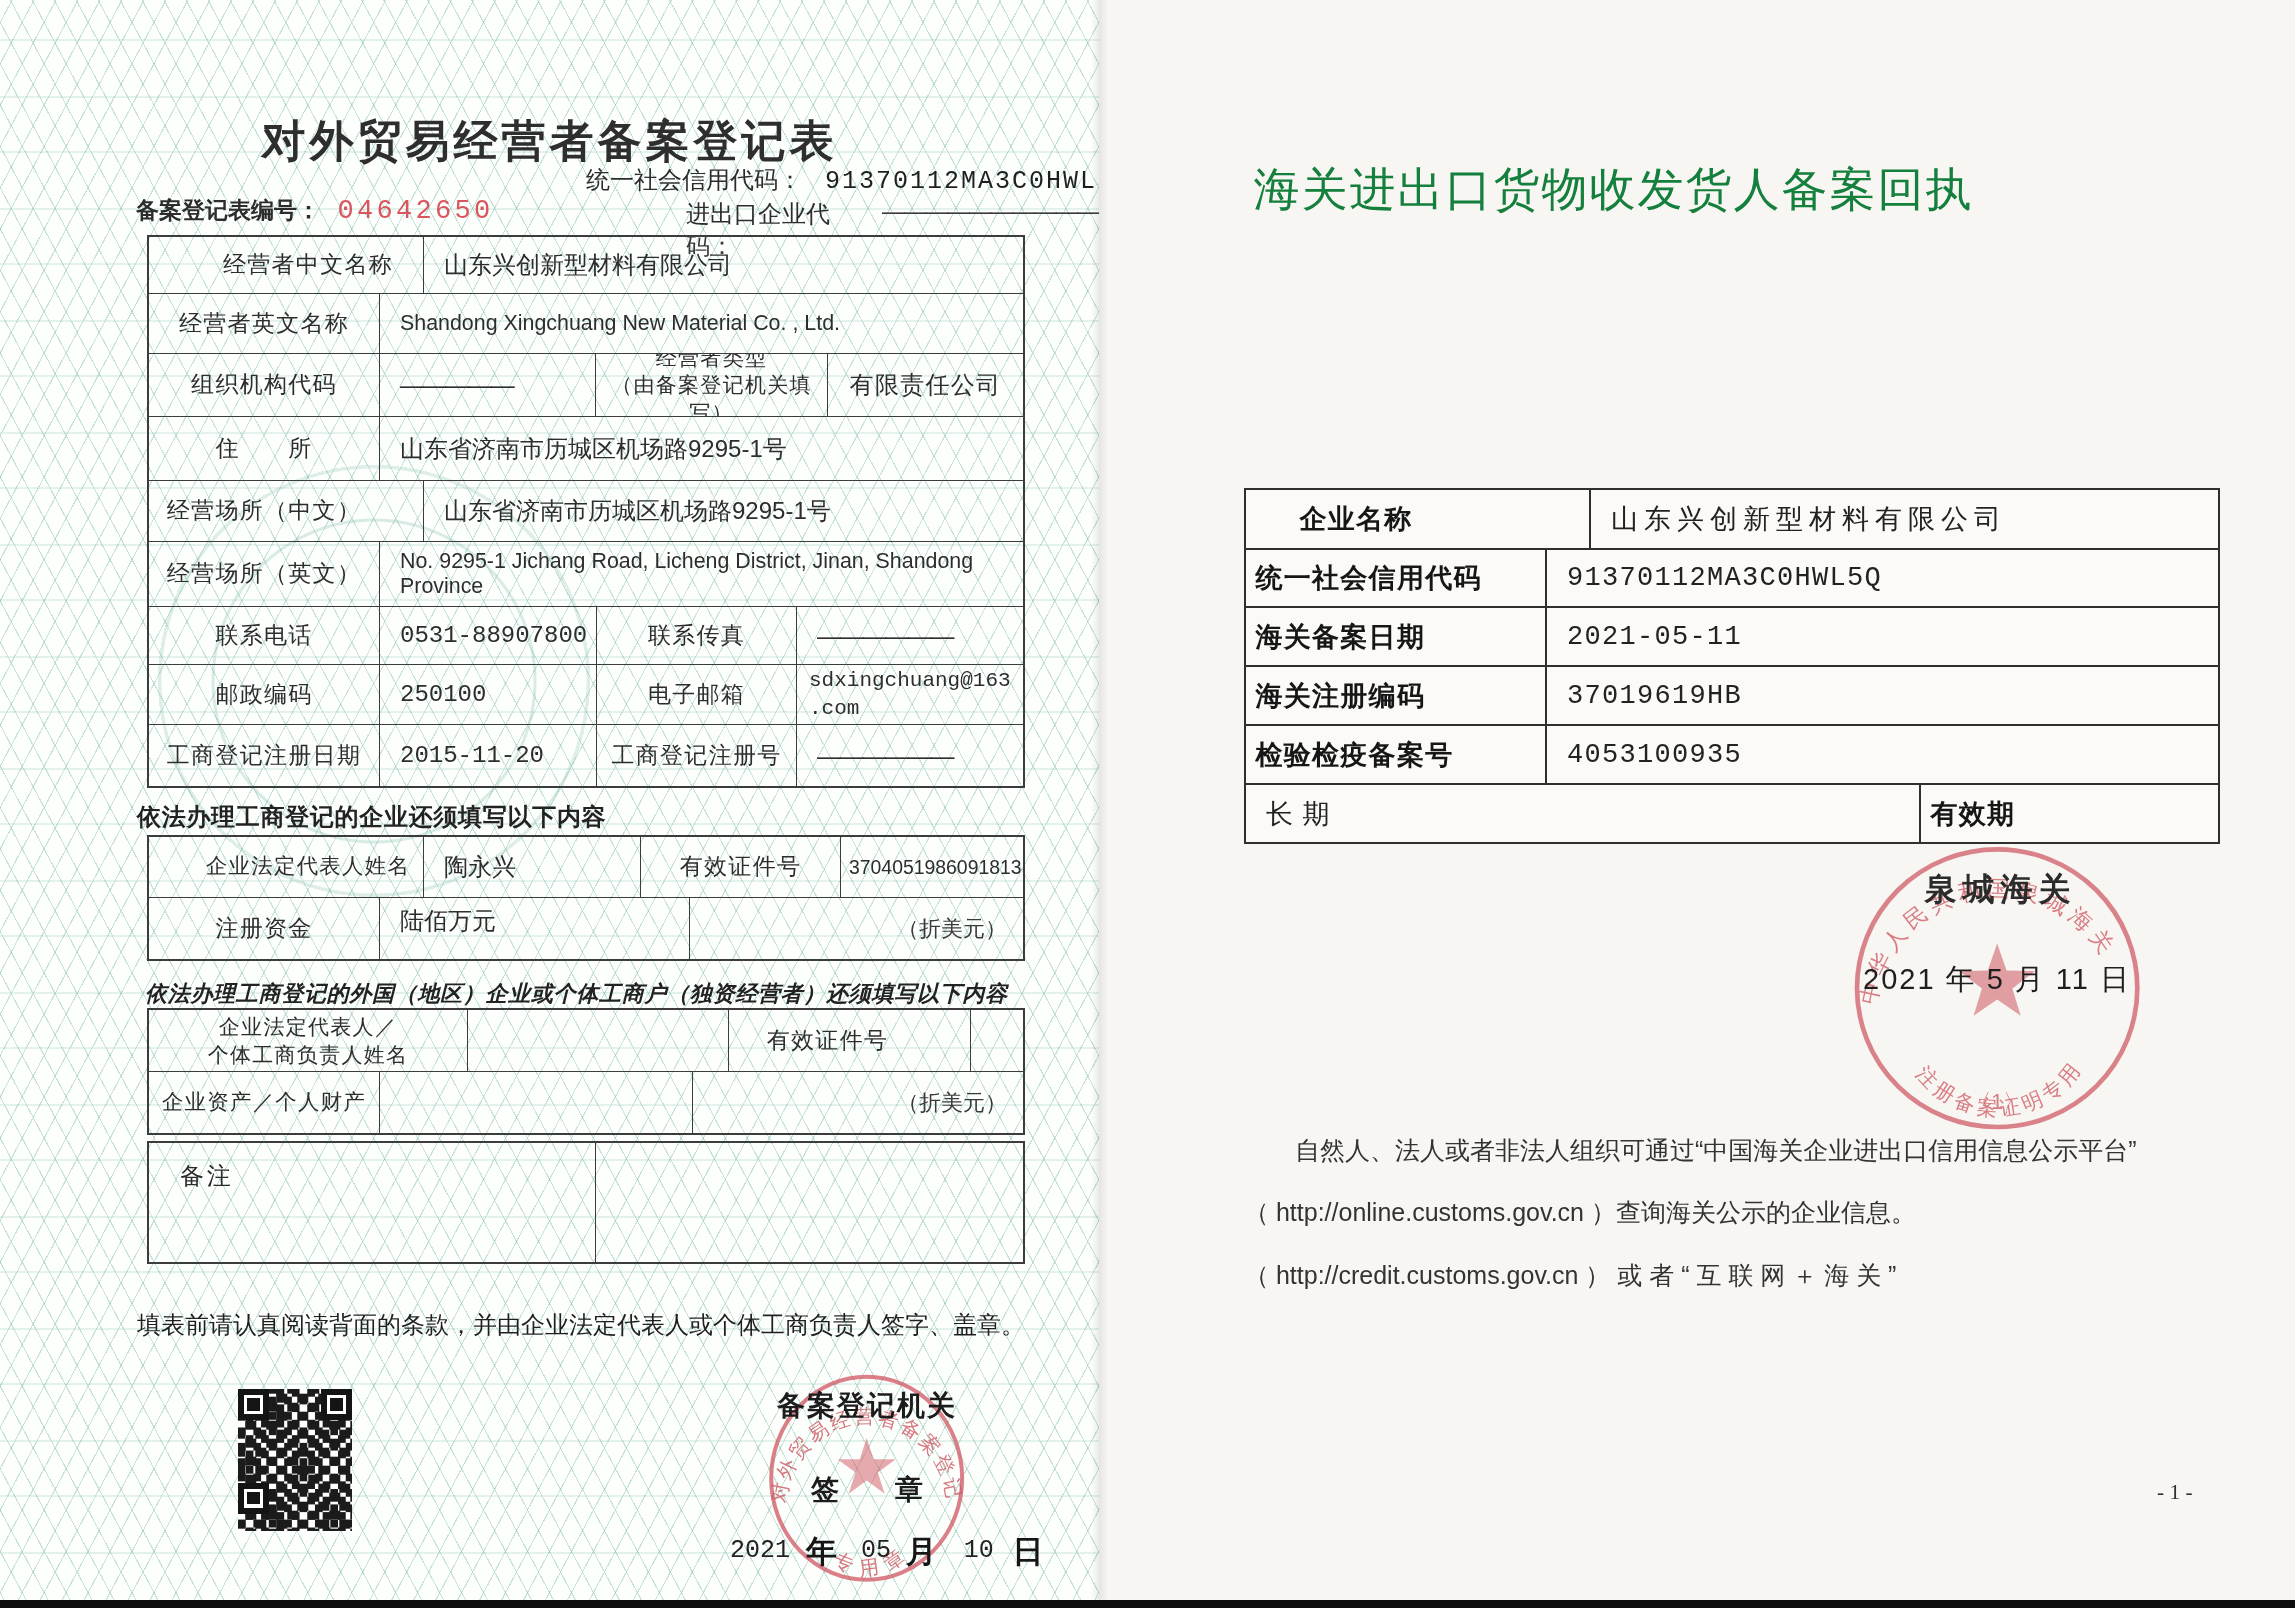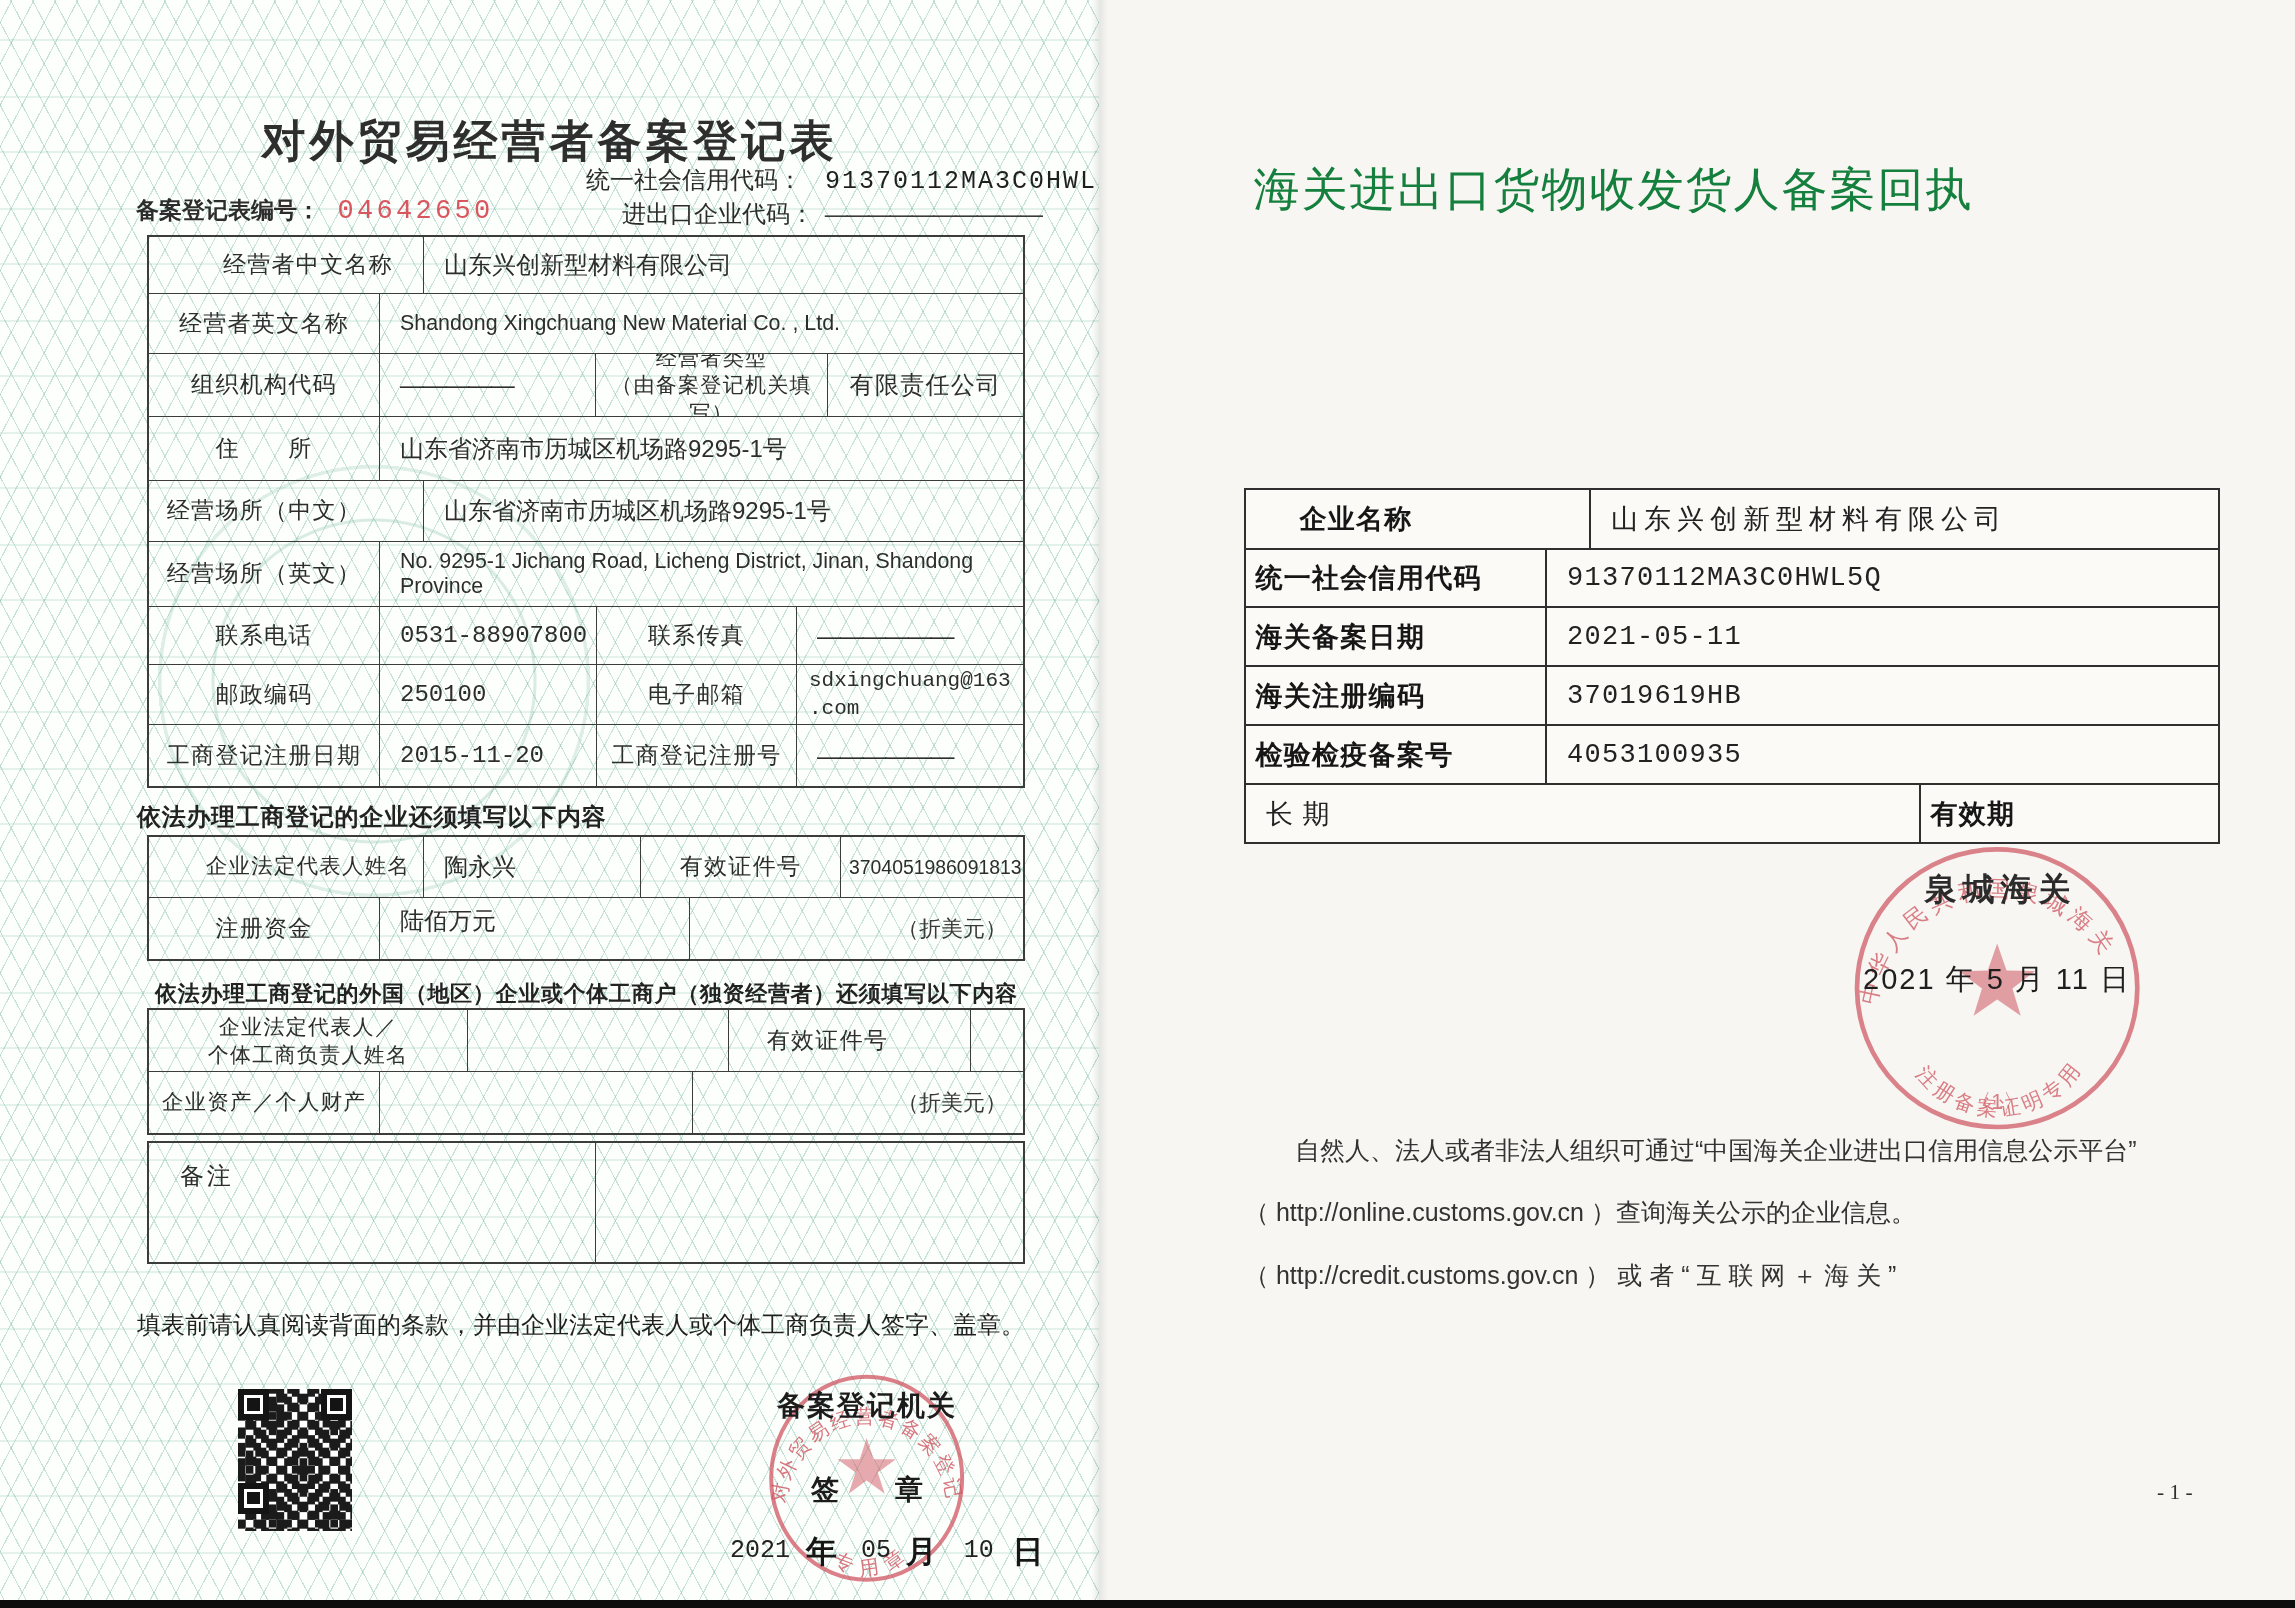--- a/index.html
+++ b/index.html
@@ -24,21 +24,21 @@
   .abs{position:absolute;}
   .ctr{text-align:center;}
 
   
   .lp-title{left:0;top:112px;width:1099px;font-size:44px;font-weight:700;letter-spacing:4px;color:#2e2e2e;}
   .lp-codes{left:586px;top:164px;font-size:24px;white-space:nowrap;display:flex;gap:23px;align-items:baseline;}
   .code-val{font-family:"Liberation Mono","DejaVu Sans Mono",monospace;font-size:25px;letter-spacing:2px;color:#1f1f1f;}
   .lp-formno{left:136px;top:195px;font-size:23px;font-weight:600;display:flex;gap:17.4px;align-items:baseline;}
   .formno-val{font-family:"Liberation Mono","DejaVu Sans Mono",monospace;font-size:27px;font-weight:400;
               color:#d9565e;letter-spacing:3.3px;}
-  .lp-iecode{left:622px;top:198px;font-size:24px;display:flex;gap:10.7px;align-items:center;}
+  .lp-iecode{left:686px;top:198px;font-size:24px;display:flex;gap:10.7px;align-items:flex-start;}
   .dashes{color:#3a3a3a;letter-spacing:-1.3px;font-size:23px;}
 
   
   .ftable{border:2px solid #3c3c3c;box-sizing:border-box;background:rgba(255,255,255,.06);}
   .frow{display:flex;border-top:1.3px solid #3c3c3c;box-sizing:border-box;}
   .frow:first-child{border-top:none;margin-left:44px;}
   .fcell{box-sizing:border-box;border-left:1.3px solid #3c3c3c;display:flex;align-items:center;
          font-size:23px;color:#2d2d2d;overflow:hidden;}
   .fcell:first-child{border-left:none;}
   .lbl{justify-content:center;text-align:center;letter-spacing:1.3px;line-height:1.3;white-space:pre-line;}
@@ -53,21 +53,21 @@
   .h97{height:65px;} .h87{height:58px;} .h93{height:62px;} .h88{height:59px;}
   .t1{left:147px;top:235px;width:878px;}
   .t2{left:147px;top:835px;width:878px;}
   .t3{left:147px;top:1008px;width:878px;}
   .note-cell{justify-content:flex-end;padding-right:16px;font-size:22px;color:#3a3a3a;}
   .topleft{align-items:flex-start;padding-top:6.7px;}
   .email-cell{font-size:21px;white-space:pre-line;line-height:1.3;padding-left:12px;}
 
   .sec-head{font-size:24px;font-weight:600;color:#222;letter-spacing:0.7px;white-space:nowrap;}
   .sh2{left:137px;top:801px;}
-  .sh3{left:155px;top:979px;font-size:22px;}
+  .sh3{left:145px;top:979px;font-size:22px;font-style:italic;}
 
   .remarks{left:147px;top:1141px;width:878px;height:123px;border:2px solid #3c3c3c;box-sizing:border-box;display:flex;}
   .remarks .rc1{width:447px;border-right:1.3px solid #3c3c3c;box-sizing:border-box;padding:17.4px 0 0 31px;
                 font-size:24px;letter-spacing:2.7px;}
   .instruction{left:137px;top:1309px;font-size:24px;color:#1f1f1f;font-weight:500;white-space:nowrap;}
 
   
   .qr{left:238px;top:1389px;width:114px;height:142px;background:#fff;}
   .qr-grid{position:absolute;inset:0;
     background:

